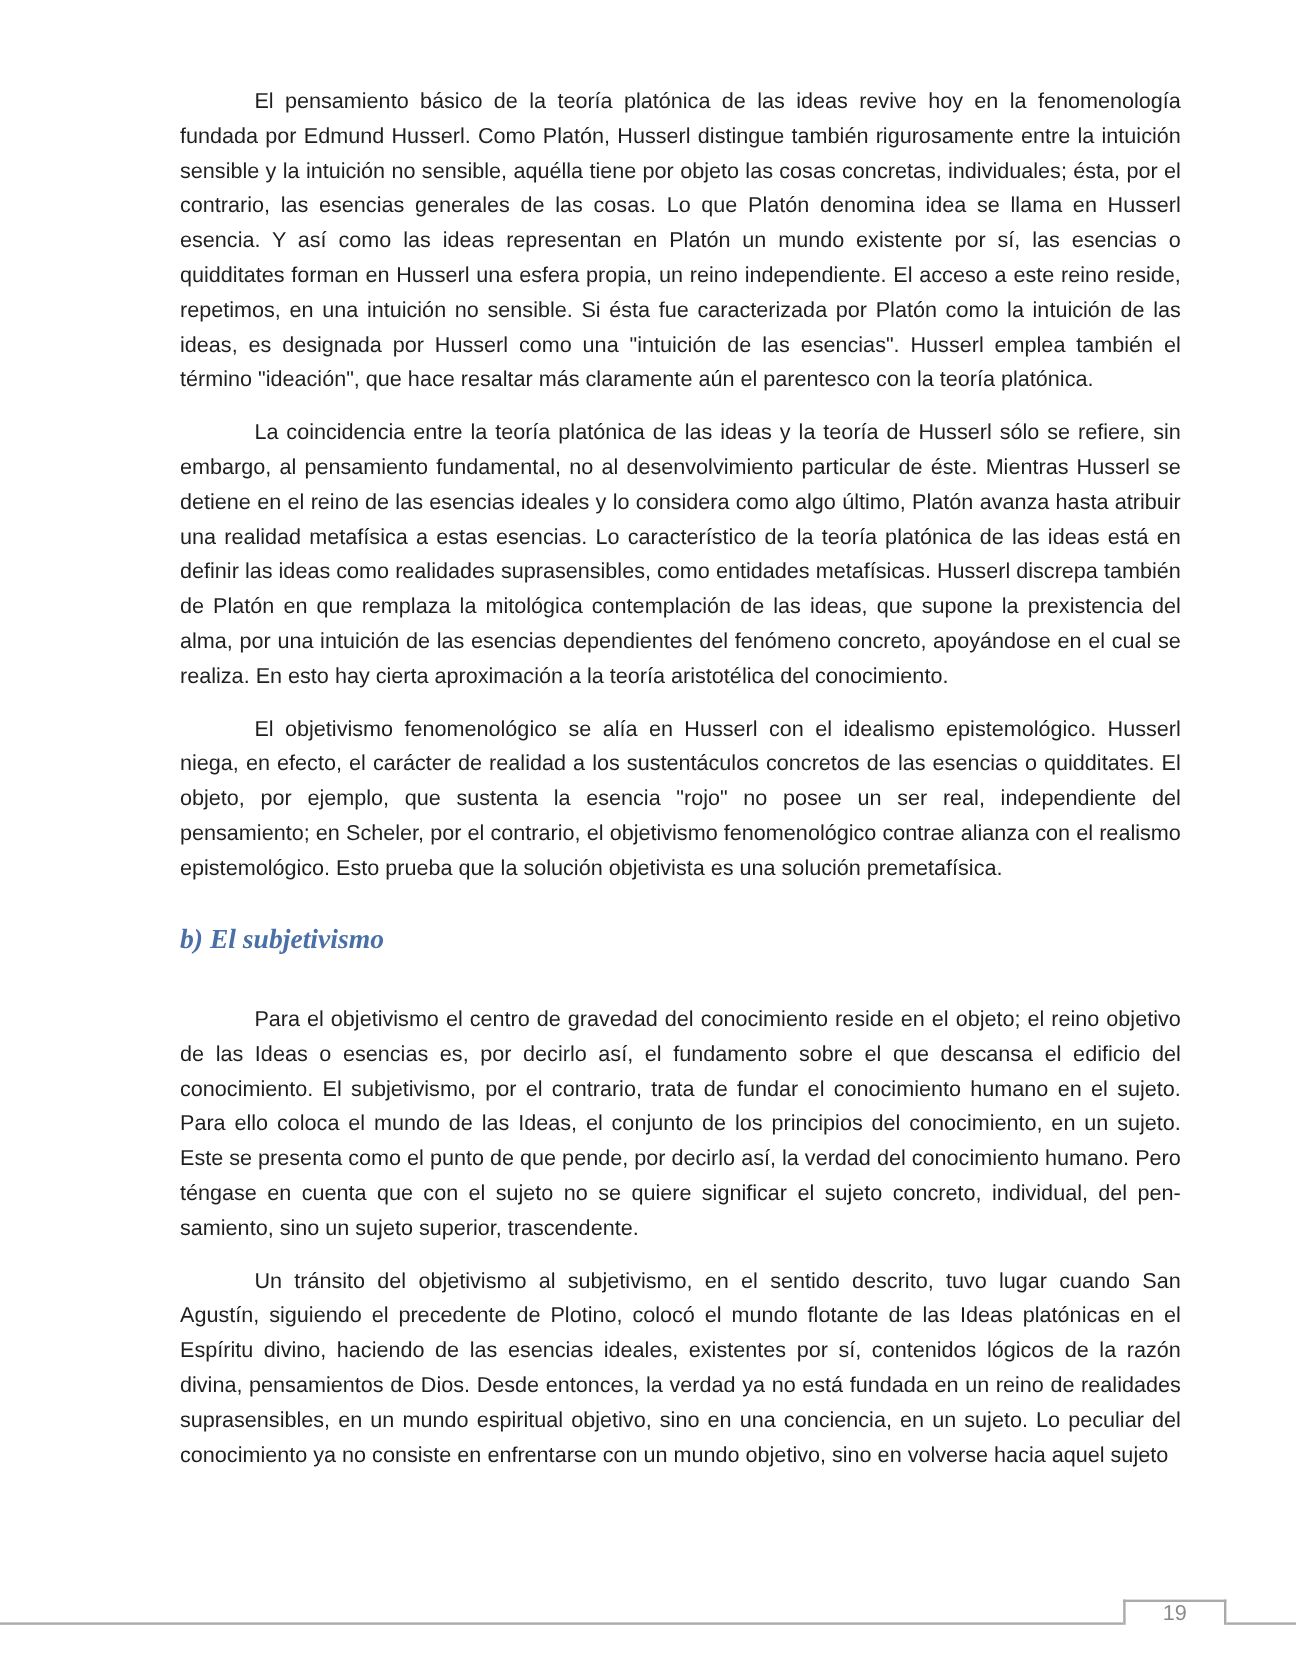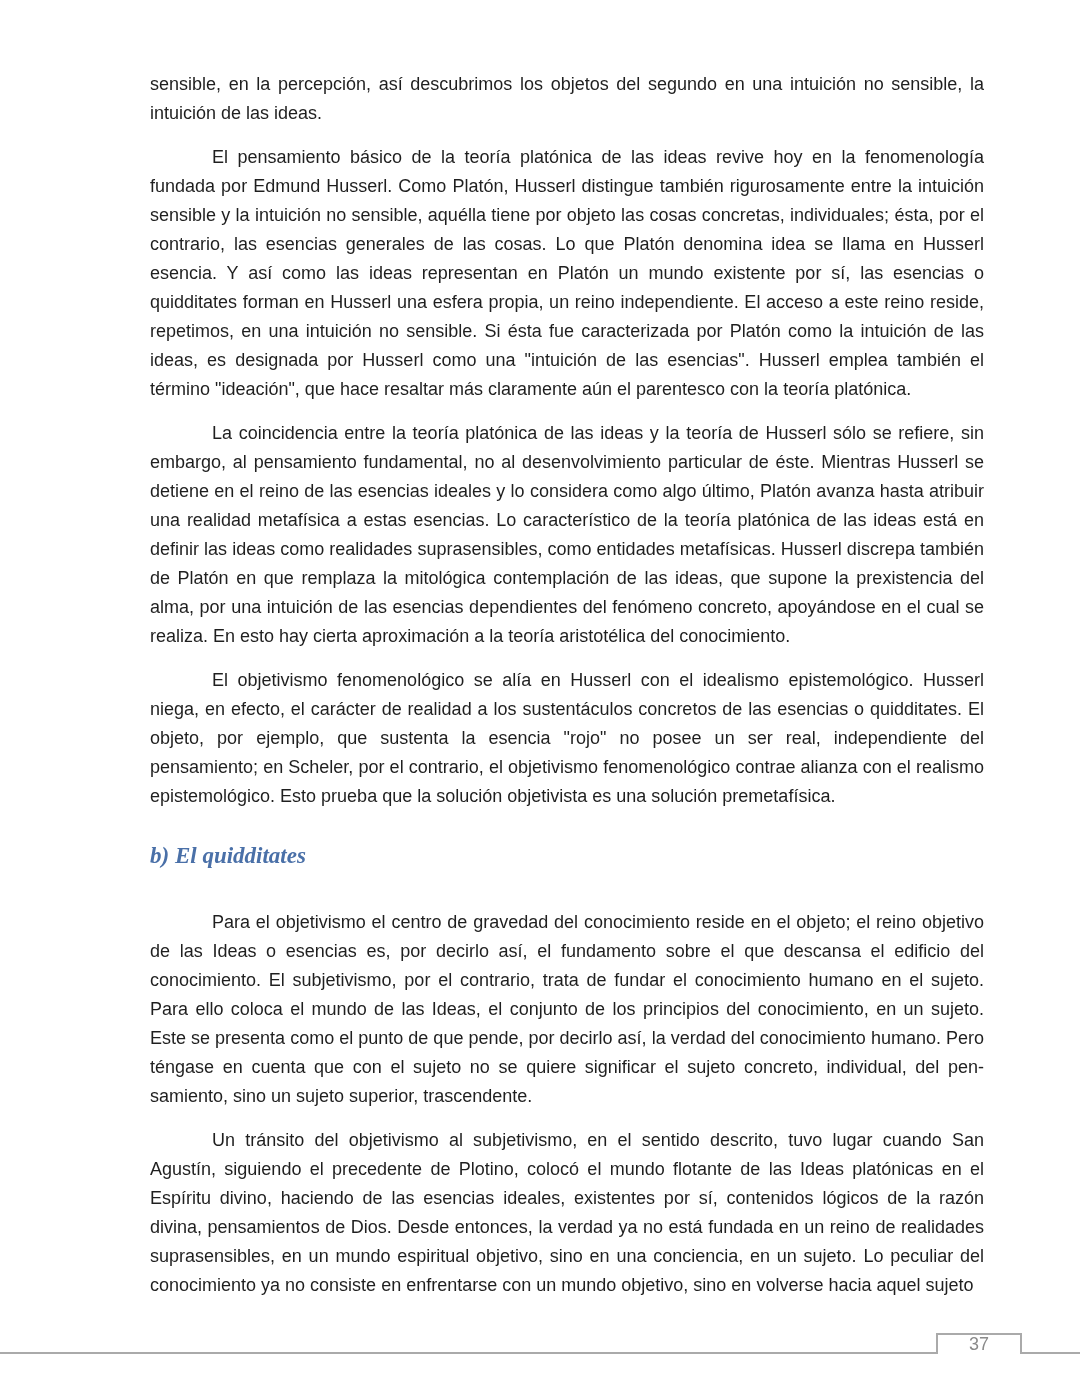--- a/index.html
+++ b/index.html
@@ -78,33 +78,32 @@
     color: #8a8a8a;
     font-size: 18px;
     line-height: 20px;
   }
 </style>
 </head>
 <body>
 
 <div class="text-block">
 
-  <p class="para no-indent">sensible, en la percepción, así descubrimos los objetos del segundo en una intuición no sensible, la intuición de las ideas.</p>
 
   <p class="para">El pensamiento básico de la teoría platónica de las ideas revive hoy en la fenomenología fundada por Edmund Husserl. Como Platón, Husserl distingue también rigurosamente entre la intuición sensible y la intuición no sensible, aquélla tiene por objeto las cosas concretas, individuales; ésta, por el contrario, las esencias generales de las cosas. Lo que Platón denomina idea se llama en Husserl esencia. Y así como las ideas representan en Platón un mundo existente por sí, las esencias o quidditates forman en Husserl una esfera propia, un reino independiente. El acceso a este reino reside, repetimos, en una intuición no sensible. Si ésta fue caracterizada por Platón como la intuición de las ideas, es designada por Husserl como una "intuición de las esencias". Husserl emplea también el término "ideación", que hace resaltar más claramente aún el parentesco con la teoría platónica.</p>
 
   <p class="para">La coincidencia entre la teoría platónica de las ideas y la teoría de Husserl sólo se refiere, sin embargo, al pensamiento fundamental, no al desenvolvimiento particular de éste. Mientras Husserl se detiene en el reino de las esencias ideales y lo considera como algo último, Platón avanza hasta atribuir una realidad metafísica a estas esencias. Lo característico de la teoría platónica de las ideas está en definir las ideas como realidades suprasensibles, como entidades metafísicas. Husserl discrepa también de Platón en que remplaza la mitológica contemplación de las ideas, que supone la prexistencia del alma, por una intuición de las esencias dependientes del fenómeno concreto, apoyándose en el cual se realiza. En esto hay cierta aproximación a la teoría aristotélica del conocimiento.</p>
 
   <p class="para">El objetivismo fenomenológico se alía en Husserl con el idealismo epistemológico. Husserl niega, en efecto, el carácter de realidad a los sustentáculos concretos de las esencias o quidditates. El objeto, por ejemplo, que sustenta la esencia "rojo" no posee un ser real, independiente del pensamiento; en Scheler, por el contrario, el objetivismo fenomenológico contrae alianza con el realismo epistemológico. Esto prueba que la solución objetivista es una solución premetafísica.</p>
 
-  <h2 class="section-heading">b) El quidditates</h2>
+  <h2 class="section-heading">b) El subjetivismo</h2>
 
   <p class="para"><span>Para el objetivismo el centro de gravedad del conocimiento reside en el objeto; el reino objetivo de las Ideas o esencias es, por decirlo así, el fundamento sobre el que descansa el edificio del conocimiento. El subjetivismo, por el contrario, trata de fundar el conocimiento humano en el </span><span class="italic-run">sujeto</span><span>. Para ello coloca el mundo de las Ideas, el conjunto de los principios del conocimiento, en un sujeto. Este se presenta como el punto de que pende, por decirlo así, la verdad del conocimiento humano. Pero téngase en cuenta que con el sujeto no se quiere significar el sujeto concreto, individual, del pen­samiento, sino un sujeto superior, trascendente.</span></p>
 
   <p class="para">Un tránsito del objetivismo al subjetivismo, en el sentido descrito, tuvo lugar cuando San Agustín, siguiendo el precedente de Plotino, colocó el mundo flotante de las Ideas platónicas en el Espíritu divino, haciendo de las esencias ideales, existentes por sí, contenidos lógicos de la razón divina, pensamientos de Dios. Desde entonces, la verdad ya no está fundada en un reino de realidades suprasensibles, en un mundo espiritual objetivo, sino en una conciencia, en un sujeto. Lo peculiar del co­nocimiento ya no consiste en enfrentarse con un mundo objetivo, sino en volverse hacia aquel sujeto</p>
 
 </div>
 
 <div class="footer-rule-left"></div>
 <div class="footer-tab">
-  <span class="page-number">37</span>
+  <span class="page-number">19</span>
 </div>
 <div class="footer-rule-right"></div>
 
 </body></html>

